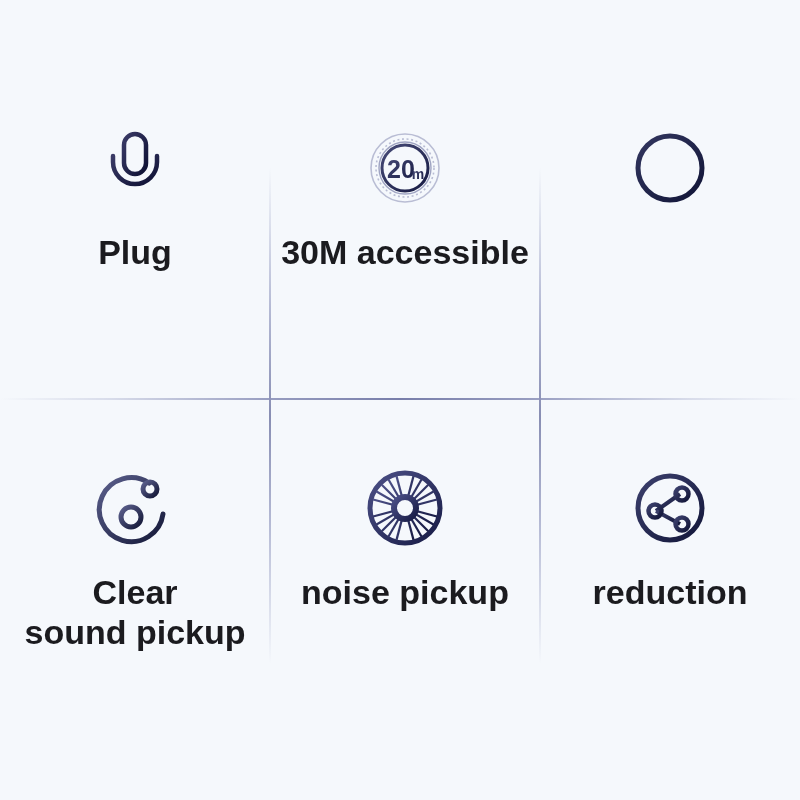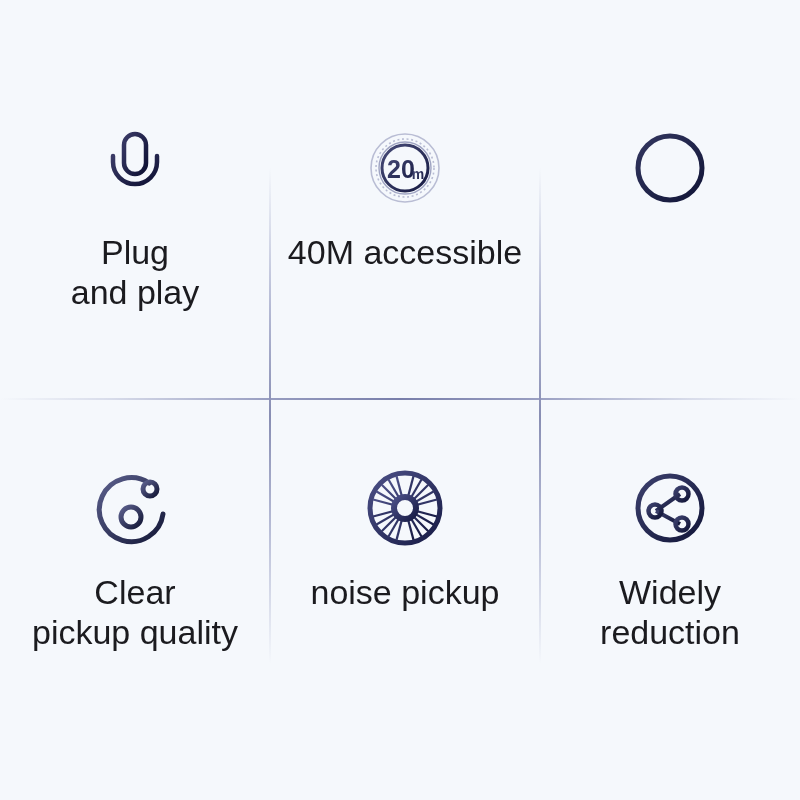--- a/index.html
+++ b/index.html
@@ -46,21 +46,21 @@
     align-items: center;
     justify-content: center;
   }
 
   .feature-label {
     margin-top: 14px;
     text-align: center;
     color: #1b1b1f;
     font-size: 34px;
     line-height: 1.18;
-    font-weight: 400;
+    font-weight: 700;
     white-space: nowrap;
   }
 
   
   .v-divider {
     position: absolute;
     top: 168px;
     width: 2px;
     height: 496px;
     background: linear-gradient(to bottom,
@@ -112,21 +112,20 @@
         <line x1="36" y1="42" x2="48" y2="42" stroke="url(#gradMic)" stroke-width="3.6"></line>
         <path d="M20 30 v6 a22 22 0 0 0 44 0 v-6" fill="none" stroke="url(#gradMic)" stroke-width="4.5" stroke-linecap="round"></path>
         <line x1="14" y1="28" x2="26" y2="28" stroke="url(#gradMic)" stroke-width="4.5" stroke-linecap="round"></line>
         <line x1="58" y1="28" x2="70" y2="28" stroke="url(#gradMic)" stroke-width="4.5" stroke-linecap="round"></line>
         <line x1="42" y1="58" x2="42" y2="72" stroke="url(#gradMic)" stroke-width="4.5"></line>
         <line x1="26" y1="73" x2="58" y2="73" stroke="url(#gradMic)" stroke-width="5"></line>
       </svg>
     </div>
     <div class="feature-label">
       <div>Plug</div>
-      <div>and play</div>
     </div>
   </div>
 
   <div class="feature-cell">
     <div class="icon-wrap">
       <svg width="84" height="84" viewBox="0 0 84 84">
         <defs>
           <linearGradient id="gradBadge" x1="0" y1="0" x2="1" y2="1">
             <stop offset="0%" stop-color="#474b78"></stop>
             <stop offset="100%" stop-color="#161a42"></stop>
@@ -134,21 +133,21 @@
         </defs>
         <circle cx="42" cy="42" r="34" fill="none" stroke="#b9bdd4" stroke-width="1.6"></circle>
         <circle cx="42" cy="42" r="29" fill="none" stroke="#b9bdd4" stroke-width="1.6" stroke-dasharray="2 2.6"></circle>
         <circle cx="42" cy="42" r="26" fill="none" stroke="#9fa4c2" stroke-width="1.4"></circle>
         <circle cx="42" cy="42" r="23" fill="none" stroke="url(#gradBadge)" stroke-width="3"></circle>
         <text x="38" y="52" text-anchor="middle" font-family="'Liberation Sans', sans-serif" font-size="25" font-weight="bold" fill="url(#gradBadge)">20</text>
         <text x="55" y="53" text-anchor="middle" font-family="'Liberation Sans', sans-serif" font-size="14" font-weight="bold" fill="url(#gradBadge)">m</text>
       </svg>
     </div>
     <div class="feature-label">
-      <div>40M accessible</div>
+      <div>30M accessible</div>
     </div>
   </div>
 
   <div class="feature-cell">
     <div class="icon-wrap">
       <svg width="84" height="84" viewBox="0 0 84 84">
         <defs>
           <linearGradient id="gradWave" x1="0" y1="0" x2="1" y2="1">
             <stop offset="0%" stop-color="#32365f"></stop>
             <stop offset="100%" stop-color="#111537"></stop>
@@ -176,21 +175,21 @@
           </linearGradient>
         </defs>
         <path d="M56 17 A32 32 0 1 0 70 48" fill="none" stroke="url(#gradNote)" stroke-width="5" stroke-linecap="round"></path>
         <circle cx="38" cy="51" r="10" fill="none" stroke="url(#gradNote)" stroke-width="5"></circle>
         <line x1="48" y1="51" x2="48" y2="24" stroke="url(#gradNote)" stroke-width="5" stroke-linecap="round"></line>
         <circle cx="57" cy="23" r="7" fill="none" stroke="url(#gradNote)" stroke-width="5"></circle>
       </svg>
     </div>
     <div class="feature-label">
       <div>Clear</div>
-      <div>pickup quality</div>
+      <div>sound pickup</div>
     </div>
   </div>
 
   <div class="feature-cell">
     <div class="icon-wrap">
       <svg width="84" height="84" viewBox="0 0 84 84">
         <defs>
           <linearGradient id="gradWheel" x1="0" y1="0" x2="1" y2="1">
             <stop offset="0%" stop-color="#4c5087"></stop>
             <stop offset="100%" stop-color="#171b45"></stop>
@@ -231,21 +230,20 @@
         <circle cx="42" cy="42" r="32" fill="none" stroke="url(#gradShare)" stroke-width="5"></circle>
         <line x1="28" y1="45" x2="52" y2="28" stroke="url(#gradShare)" stroke-width="4"></line>
         <line x1="28" y1="45" x2="52" y2="58" stroke="url(#gradShare)" stroke-width="4"></line>
         <line x1="54" y1="30" x2="54" y2="56" stroke="url(#gradShare)" stroke-width="4"></line>
         <circle cx="27" cy="45" r="6.5" fill="none" stroke="url(#gradShare)" stroke-width="4.5"></circle>
         <circle cx="54" cy="28" r="6.5" fill="none" stroke="url(#gradShare)" stroke-width="4.5"></circle>
         <circle cx="54" cy="58" r="6.5" fill="none" stroke="url(#gradShare)" stroke-width="4.5"></circle>
       </svg>
     </div>
     <div class="feature-label">
-      <div>Widely</div>
       <div>reduction</div>
     </div>
   </div>
 
 </div>
 
 <div class="v-divider" id="v-divider-1"></div>
 <div class="v-divider" id="v-divider-2"></div>
 <div class="h-divider"></div>
 

